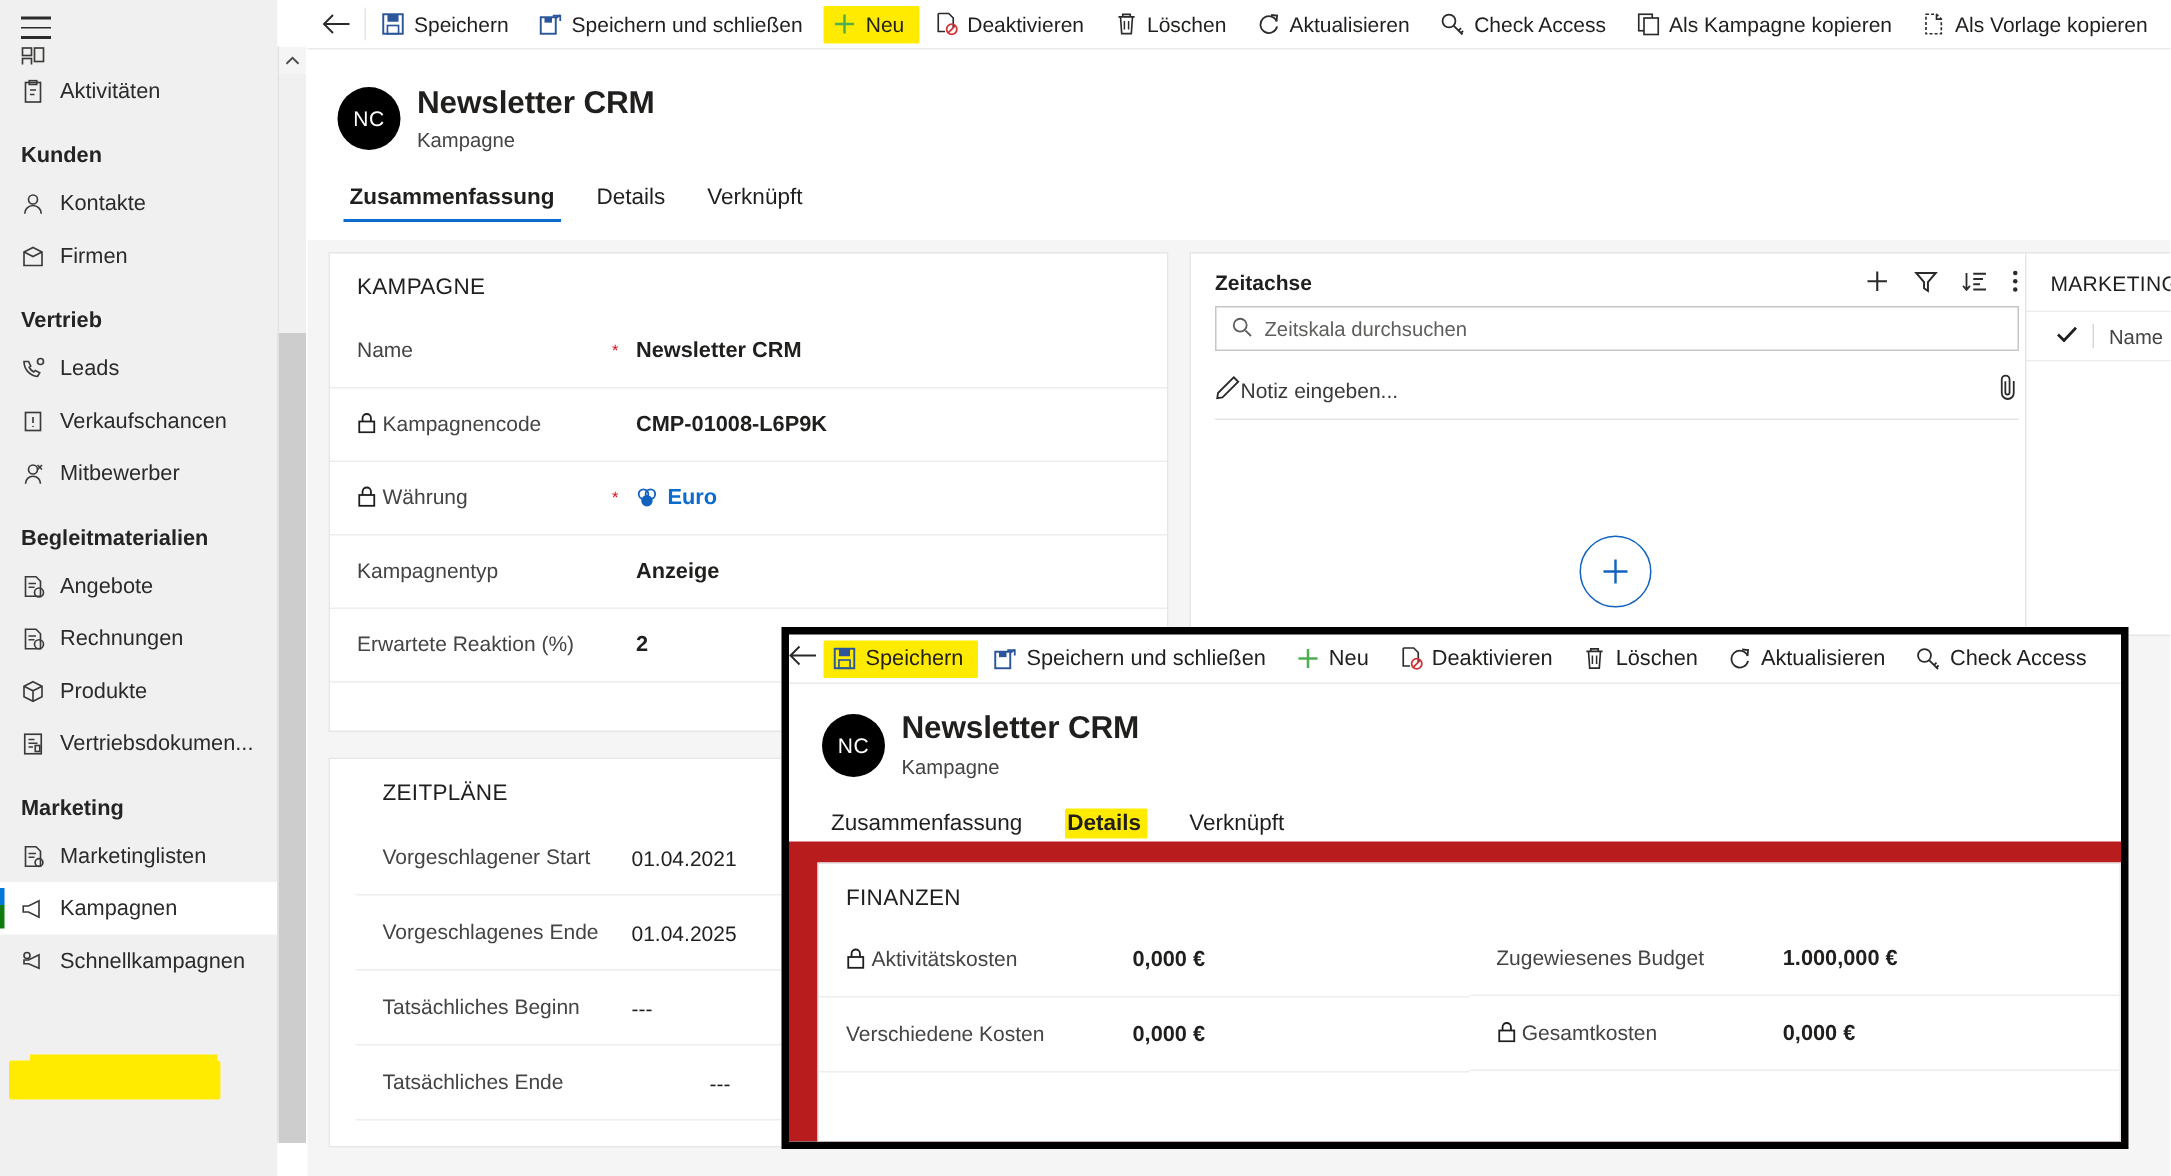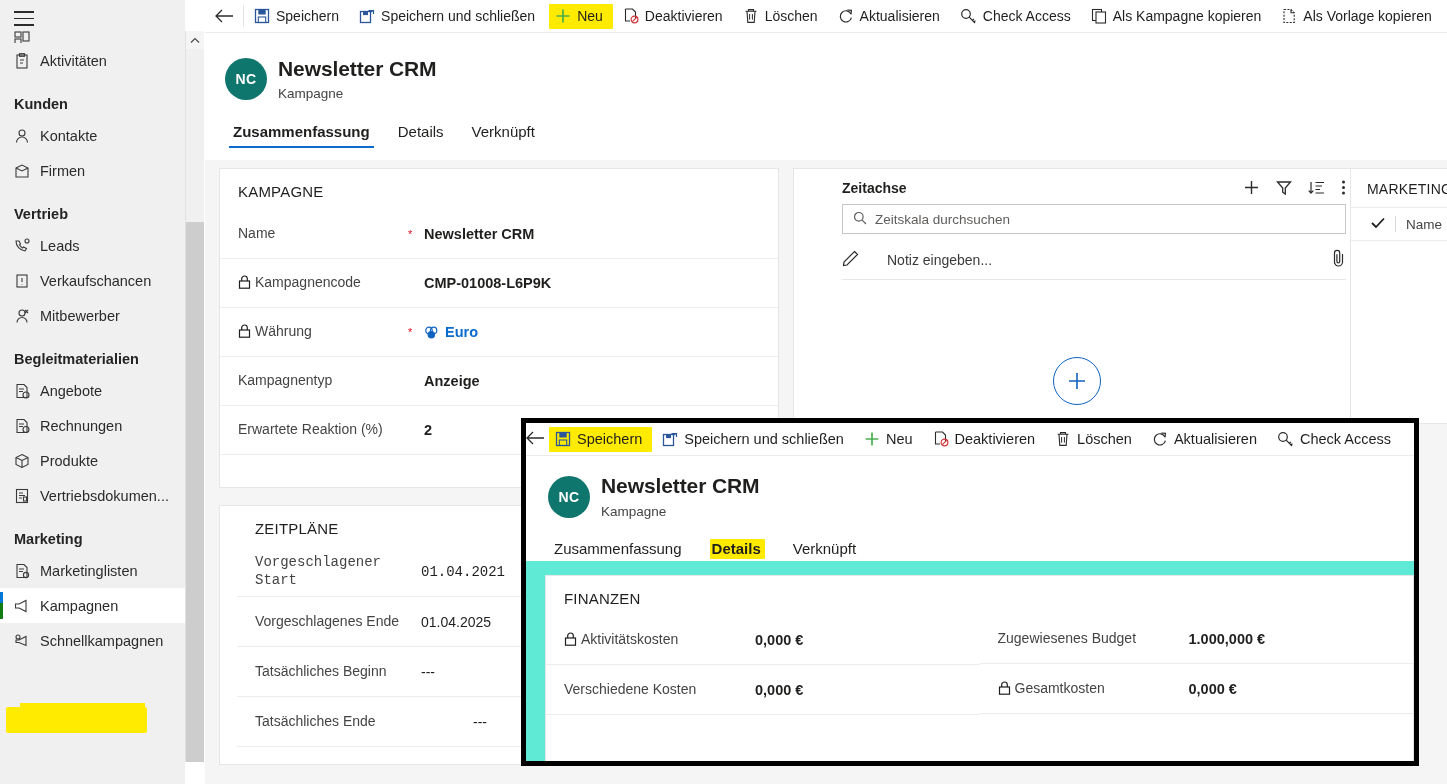--- a/index.html
+++ b/index.html
@@ -80,21 +80,21 @@
   .cmd-hl::before {
     content:""; position:absolute; left:4px; top:4px; right:0px; bottom:4px;
     background:#ffeb00; z-index:0; border-radius:1px;
   }
   .cmd-hl > * { position: relative; z-index:1; }
 
   
   #rechead { position:absolute; left:205px; top:34px; right:0; height:126px; background:#fff; }
   .avatar {
     position:absolute; left:20px; top:24px; width:42px; height:42px; border-radius:50%;
-    background:#0f766e; color:#ffffff; font-size:14px; font-weight:bold;
+    background:#000000; color:#ffffff; font-size:14px; font-weight:normal;
     display:flex; align-items:center; justify-content:center; letter-spacing:.3px;
   }
   .rec-title { position:absolute; left:73px; top:23px; font-size:21px; font-weight:bold;
     color:#201f1e; letter-spacing:-0.1px;}
   .rec-sub { position:absolute; left:73px; top:52px; font-size:13.5px; color:#444; }
   .tabs { position:absolute; left:14px; top:83px; display:flex; gap:0px; }
   .tab { padding: 6px 14px 10px 14px; font-size:15px; color:#201f1e; cursor:pointer;
      position:relative; }
   .tab.active { font-weight:bold; }
   .tab.active .underline { position:absolute; left:10px; right:10px; bottom:2px; height:2.5px;
@@ -118,41 +118,41 @@
   
   #timeline { position:absolute; }
   .tl-head { display:flex; align-items:center; padding:10px 14px 6px 16px; }
   .tl-title { font-size:14px; font-weight:bold; color:#201f1e; flex:1; }
   .tl-actions { display:flex; align-items:center; gap:16px; color:#2b2b2b; }
   .tl-actions > span { cursor:pointer; display:inline-flex; }
   .tl-search { margin: 2px 14px 0 16px; height:30px; border:1px solid #c8c6c4;
      display:flex; align-items:center; padding:0 10px; gap:8px; color:#605e5c;
      font-size:13.5px; }
   .tl-note { margin: 6px 14px 0 16px; height:40px; border-bottom:1px solid #e6e6e6;
-     display:flex; align-items:center; gap:28px; color:#3b3a39; font-size:14px; }
+     display:flex; align-items:center; gap:0; color:#3b3a39; font-size:14px; }
   .tl-plus { position:absolute; left:50%; top:188px; transform:translateX(-50%);
      width:48px; height:48px; border-radius:50%; border:1.6px solid #1263c0;
      display:flex; align-items:center; justify-content:center; color:#1263c0;
      font-size:30px; font-weight:300; line-height:1; cursor:pointer; }
 
   
   .ml-head { padding:12px 0 10px 16px; font-size:14px; color:#201f1e; letter-spacing:.2px; }
   .ml-row { display:flex; align-items:center; gap:10px; padding:8px 0 8px 20px;
      border-top:1px solid #ededed; border-bottom:1px solid #ededed;
      font-size:13.5px; color:#444; }
 
   
   #popup {
     position:absolute; left:521px; top:418px; width:898px; height:348px;
     background:#ffffff; border:5px solid #000000; overflow:hidden;
   }
   #p-cmd { height:33px; display:flex; align-items:center; border-bottom:1px solid #edebe9;
      font-size:14.5px; white-space:nowrap; overflow:hidden; }
   #p-head { height:105px; position:relative; }
-  #p-body { position:absolute; left:0; right:0; top:138px; bottom:0; background:#5eead4; }
+  #p-body { position:absolute; left:0; right:0; top:138px; bottom:0; background:#b91c1c; }
   .p-card { position:absolute; left:19px; top:14px; right:0px; bottom:-30px;
      background:#fff; border:1px solid #e6e6e6; display:flex; }
   .p-col { flex:1 1 0; min-width:0; padding: 0 0 0 0; }
 </style>
 </head>
 <body>
 <div id="root">
 
 <div id="sidebar">
   <div class="hamburger">
@@ -474,21 +474,21 @@
             </span>
             <span class="freq"></span>
             <span class="fvalue "><span>2</span></span>
           </div>
         </div>
   </div>
 
   <div class="card" style="left:14px; top:345px; width:560px; height:260px;padding-left:17px;">
     <div class="card-title" style="padding:14px 0 10px 18px;">ZEITPLÄNE</div>
     <div id="zeit-rows">
-          <div class="frow" style="min-height: 50px; font-family: Liberation Mono, monospace;">
+          <div class="frow" style="min-height: 50px;">
             <span class="flabel" style="width: 150px; flex: 0 0 150px;">
               <span>Vorgeschlagener Start</span>
             </span>
             <span class="freq"></span>
             <span class="fvalue date"><span>01.04.2021</span></span>
           </div>
           <div class="frow" style="min-height: 50px;">
             <span class="flabel" style="width: 150px; flex: 0 0 150px;">
               <span>Vorgeschlagenes Ende</span>
             </span>
@@ -505,21 +505,21 @@
           <div class="frow" style="min-height: 50px; gap: 26px;">
             <span class="flabel" style="width: 150px; flex: 0 0 150px;">
               <span>Tatsächliches Ende</span>
             </span>
             <span class="freq"></span>
             <span class="fvalue date"><span>---</span></span>
           </div>
         </div>
   </div>
 
-  <div class="card" id="timeline" style="left:588px; top:8px; width:568px; height:256px;padding-left:32px;">
+  <div class="card" id="timeline" style="left:588px; top:8px; width:568px; height:256px;">
     <div class="tl-head">
       <div class="tl-title">Zeitachse</div>
       <div class="tl-actions">
         <span>
           <svg width="17" height="17" viewBox="0 0 17 17">
                 <path d="M8.5 2 V15 M2 8.5 H15" stroke="#2b2b2b" stroke-width="1.4"></path>
               </svg>
         </span>
         <span>
           <svg width="16" height="16" viewBox="0 0 16 16">

